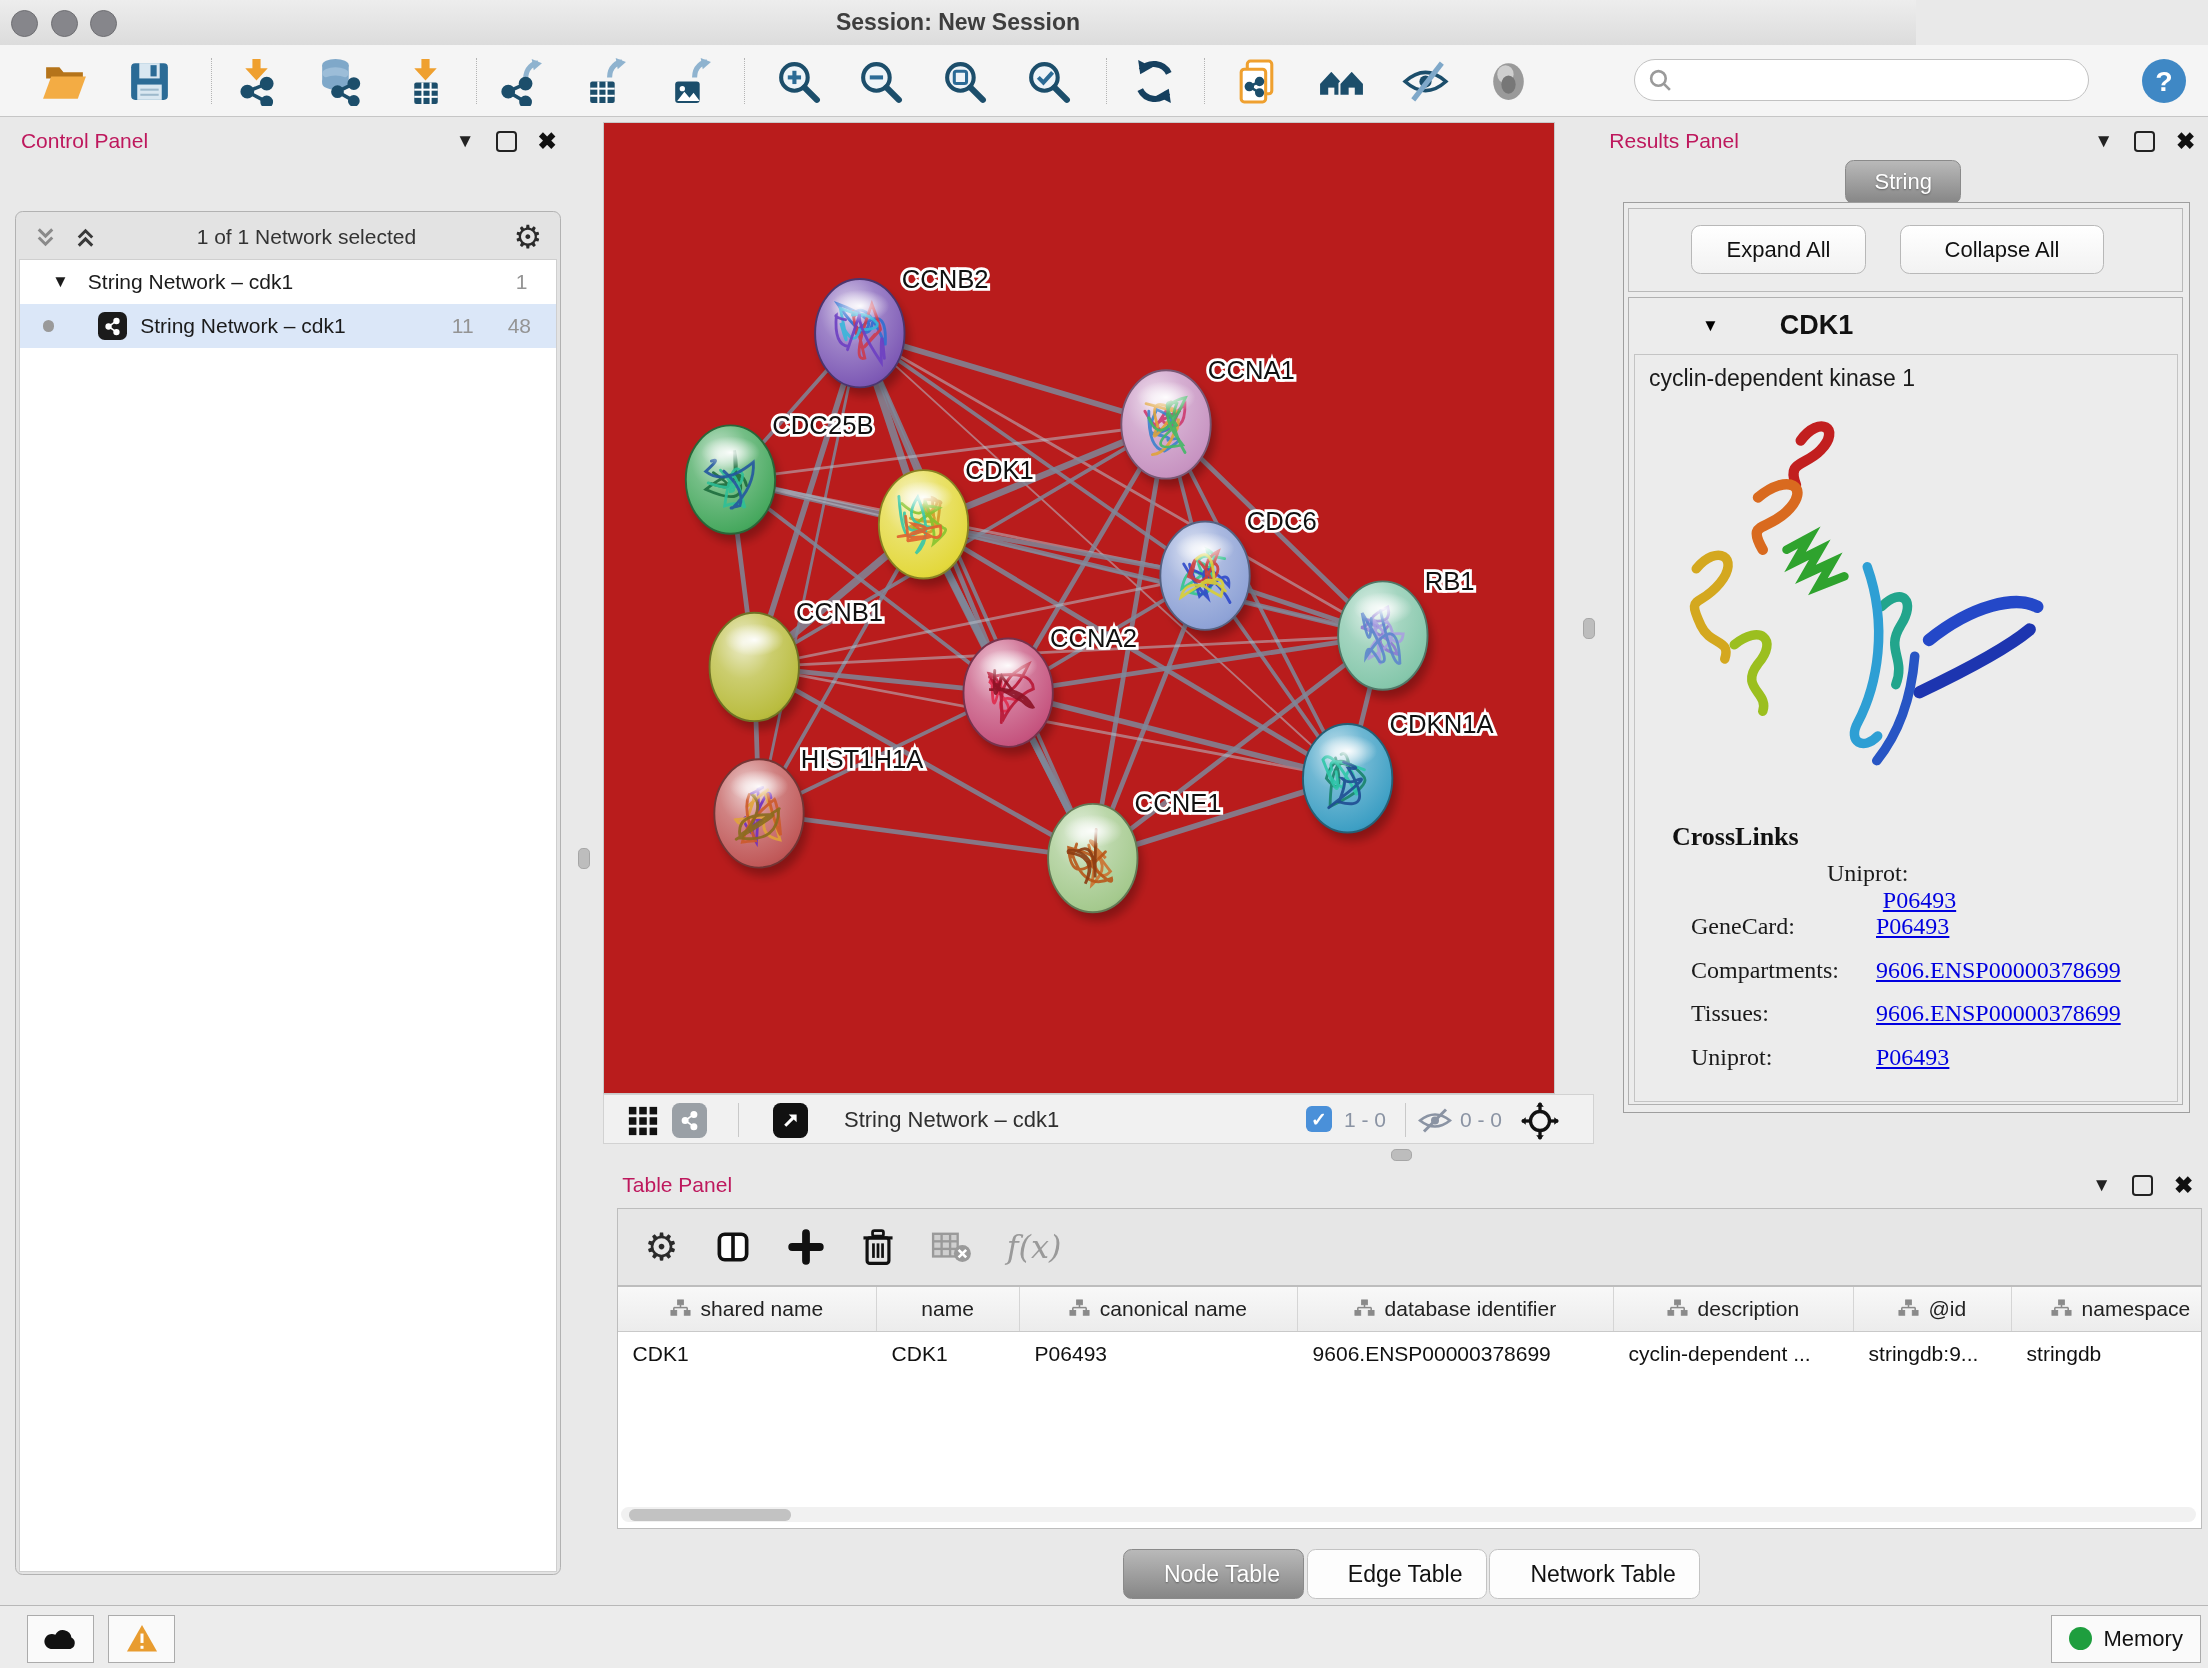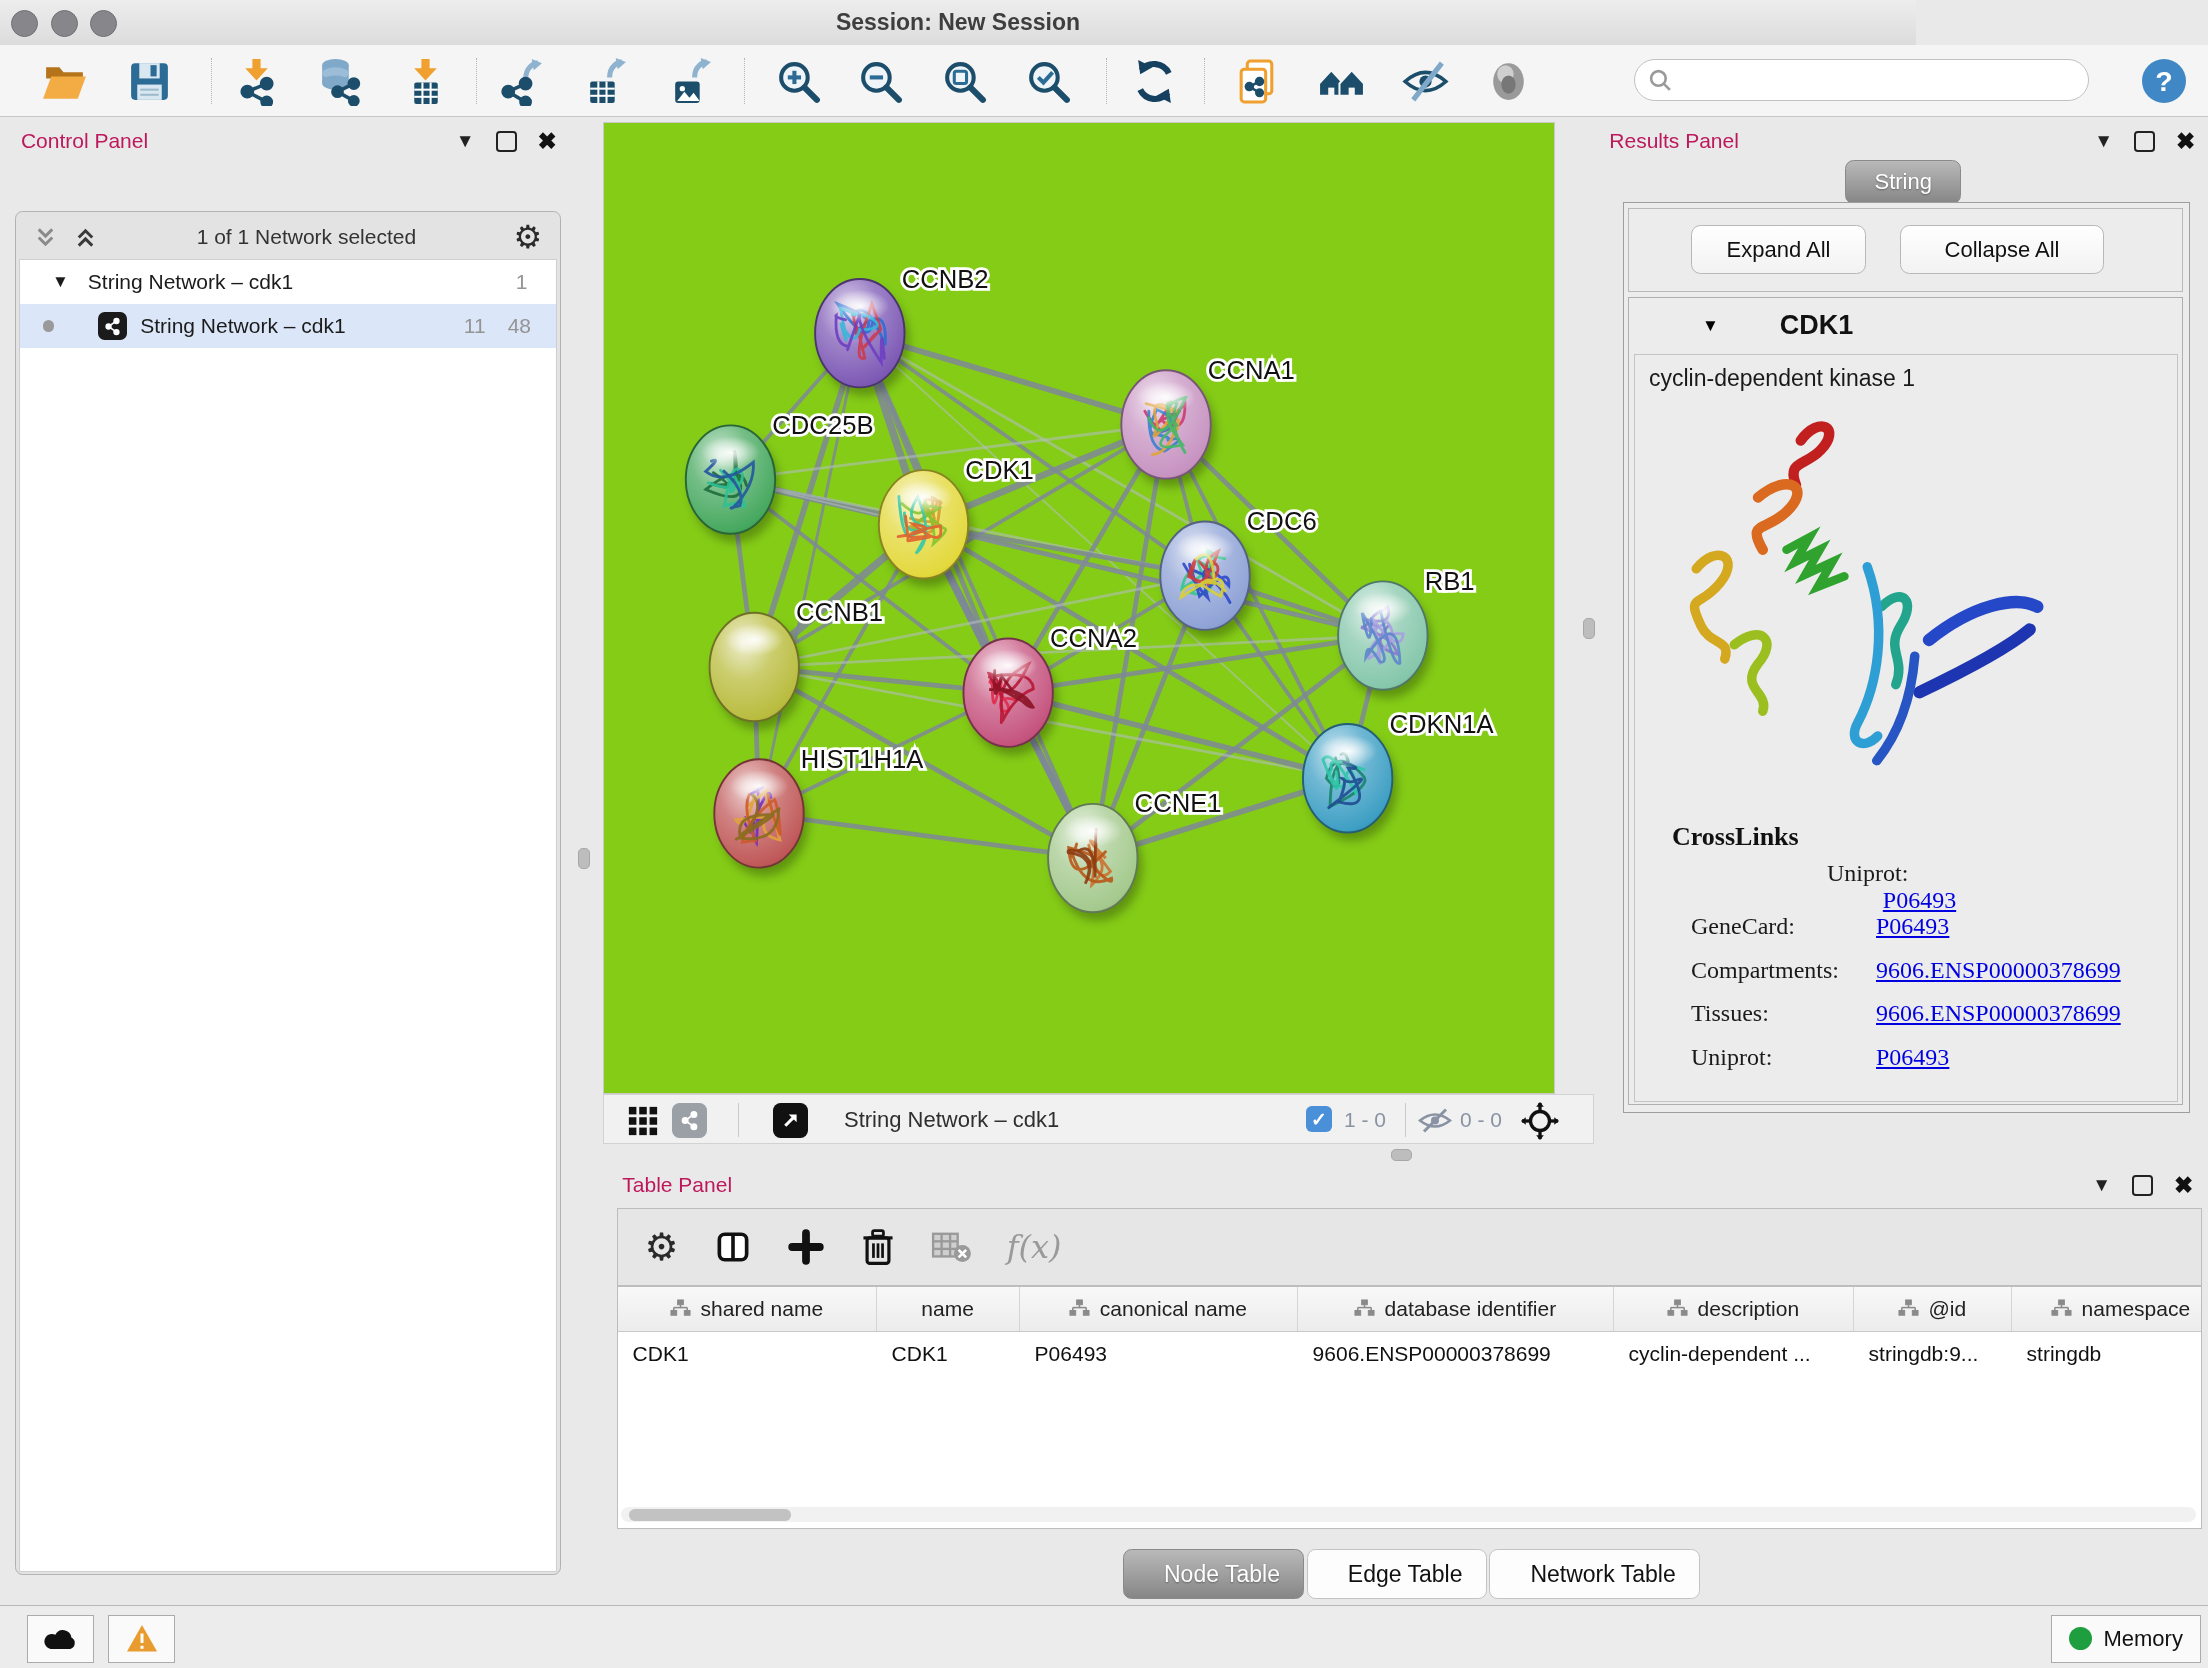--- a/index.html
+++ b/index.html
@@ -34,21 +34,21 @@
   .cp-tabs{left:76px;top:42px;}
   .cp-box{left:7.6px;top:89px;width:546px;height:1364px;border:1px solid #b2b2b2;border-radius:7.6px;background:#e3e3e3;box-sizing:border-box;}
   .cp-listhead{left:9.5px;top:93px;width:542px;height:44px;display:flex;align-items:center;}
   .cp-status{flex:1;text-align:center;font-size:21px;color:#333;}
   .cp-white{left:11.4px;top:137px;width:538px;height:1313px;background:#fff;border:1px solid #cfcfcf;box-sizing:border-box;}
   .treerow{height:44px;display:flex;align-items:center;font-size:21px;color:#1b1b1b;}
   .treerow.sel{background:#dbe7f8;}
   .tr-count{color:#949494;}
   .sharetile{width:28.5px;height:28.5px;border-radius:6.7px;background:#1b1b1b;display:flex;align-items:center;justify-content:center;}
   
-  .npanel{left:603px;top:122px;width:952px;height:972px;background:#84cc16;border:1px solid #c9c9c9;box-sizing:border-box;}
+  .npanel{left:603px;top:122px;width:952px;height:972px;background:#b91c1c;border:1px solid #c9c9c9;box-sizing:border-box;}
   .ntoolbar{left:603px;top:1094px;width:991px;height:50px;background:#f1f1f1;border:1px solid #d2d2d2;box-sizing:border-box;}
   .ntb-sep{top:7.6px;width:0;height:34px;border-left:1px solid #c9c9c9;}
   .ntb-text{font-size:22px;color:#2f2f2f;}
   .ntb-gray{font-size:21px;color:#8a93a3;}
   .checkbox{width:26px;height:26px;border-radius:5.7px;background:#4a90d9;color:#fff;font-size:19px;font-weight:bold;
     display:flex;align-items:center;justify-content:center;}
   .handle-h{width:19px;height:9.5px;border-radius:4.8px;background:#bdbdbd;border:1px solid #a6a6a6;}
   .handle-v{width:9.5px;height:19px;border-radius:4.8px;background:#bdbdbd;border:1px solid #a6a6a6;}
   
   .rpanel{left:1596px;top:122px;width:613px;height:1022px;}
@@ -309,21 +309,21 @@
             <g stroke="#fff" stroke-width="2" fill="#fff">
               <path d="M17 5L7 12l10 7" fill="none"></path>
               <circle cx="17" cy="5" r="3"></circle>
               <circle cx="7" cy="12" r="3"></circle>
               <circle cx="17" cy="19" r="3"></circle>
             </g>
           </svg>
       </span>
       <span style="margin-left:13.3px">String Network – cdk1</span>
       <span class="tr-count" style="margin-left:auto">11</span>
-      <span class="tr-count" style="margin-left:22px;margin-right:25px">48</span>
+      <span class="tr-count" style="margin-left:34px;margin-right:25px">48</span>
     </div>
   </div>
 </div>
 
 <div class="abs handle-v" style="left:578px;top:848px"></div>
 <div class="abs handle-v" style="left:1583px;top:618px"></div>
 <div class="abs handle-h" style="left:1391px;top:1149px"></div>
 
 <div class="abs npanel">
   <svg id="netsvg" width="989" height="970" viewBox="0 0 1040 1020">

